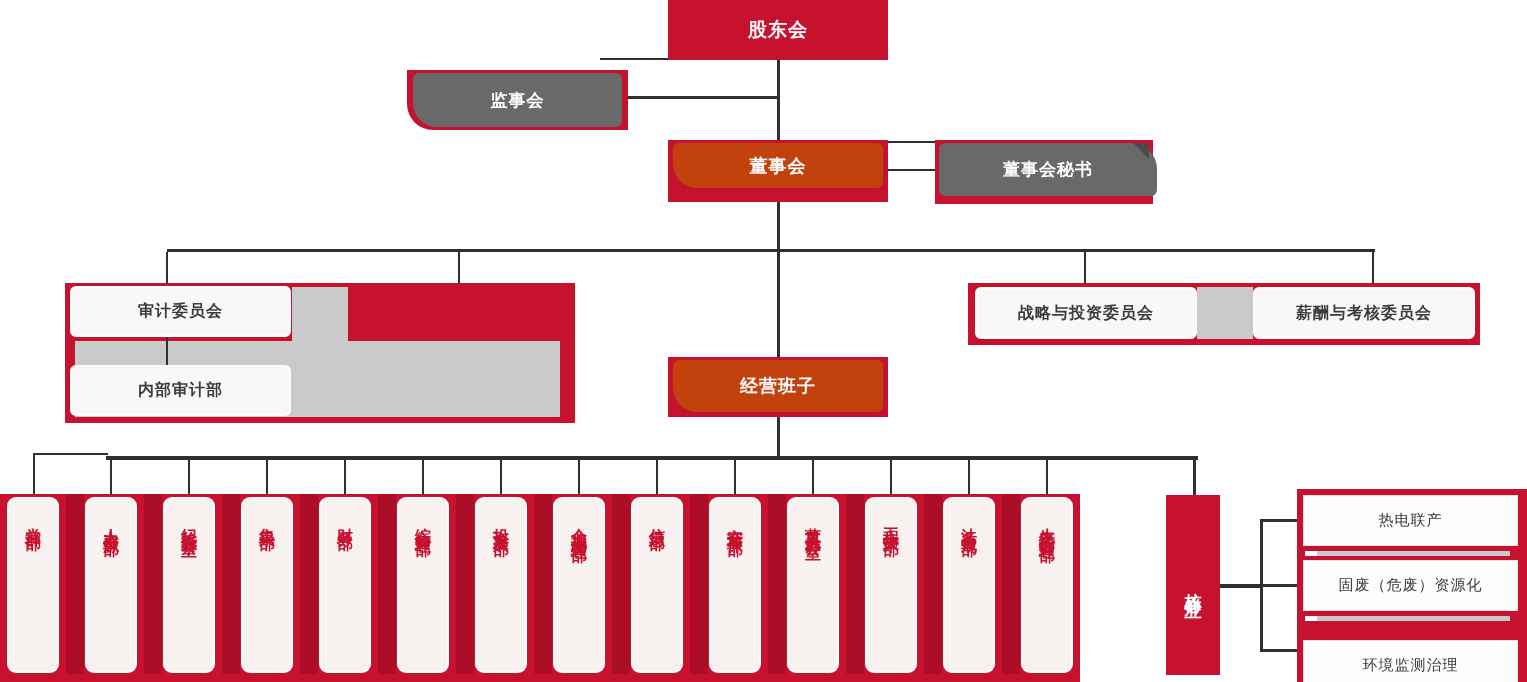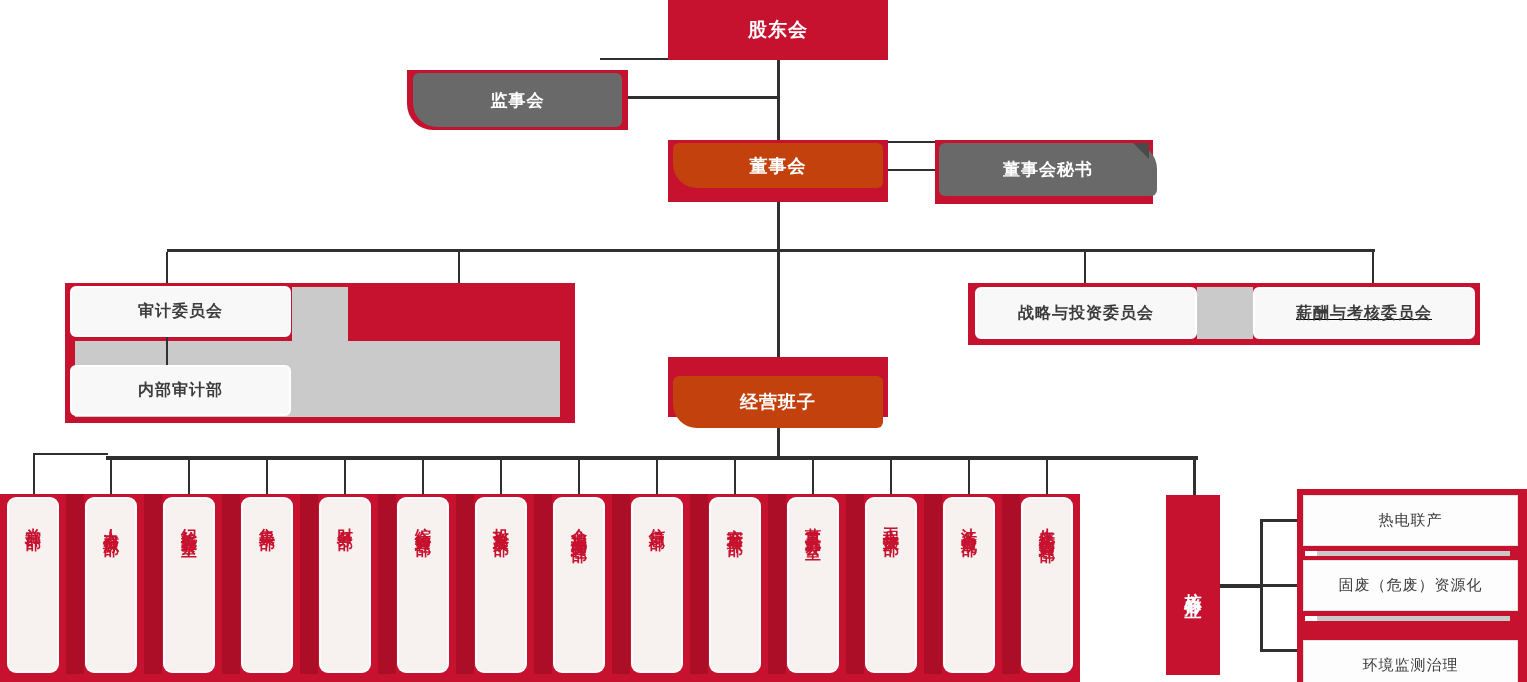--- a/index.html
+++ b/index.html
@@ -102,27 +102,27 @@
     <div class="wbox" style="left:5px;top:82px;width:221px;height:51px;">
       <span class="lbl">内部审计部</span>
     </div>
   </div>
 
   <div class="container-red" style="left:968px;top:283px;width:512px;height:62px;">
     <div class="wbox" style="left:7px;top:4px;width:222px;height:52px;">
       <span class="lbl">战略与投资委员会</span>
     </div>
     <div class="gray-band" style="left:229px;top:4px;width:56px;height:52px;"></div>
-    <div class="wbox" style="left:285px;top:4px;width:222px;height:52px;text-decoration:underline;">
+    <div class="wbox" style="left:285px;top:4px;width:222px;height:52px;">
       <span class="lbl">薪酬与考核委员会</span>
     </div>
   </div>
 
   <div class="container-red" style="left:668px;top:357px;width:220px;height:60px;">
-    <div class="inner box-lightred round-bl" style="left:5px;top:19px;width:210px;height:52px;">
+    <div class="inner box-lightred round-bl" style="left:5px;top:3px;width:210px;height:52px;">
       <span class="lbl">经营班子</span>
     </div>
   </div>
 
   <div class="strip" style="left:0;top:494px;width:1080px;height:188px;"></div>
 
   <div class="core-box" style="left:1166px;top:495px;width:54px;height:180px;">
     <span class="vtxt">核心产业</span>
   </div>
 

